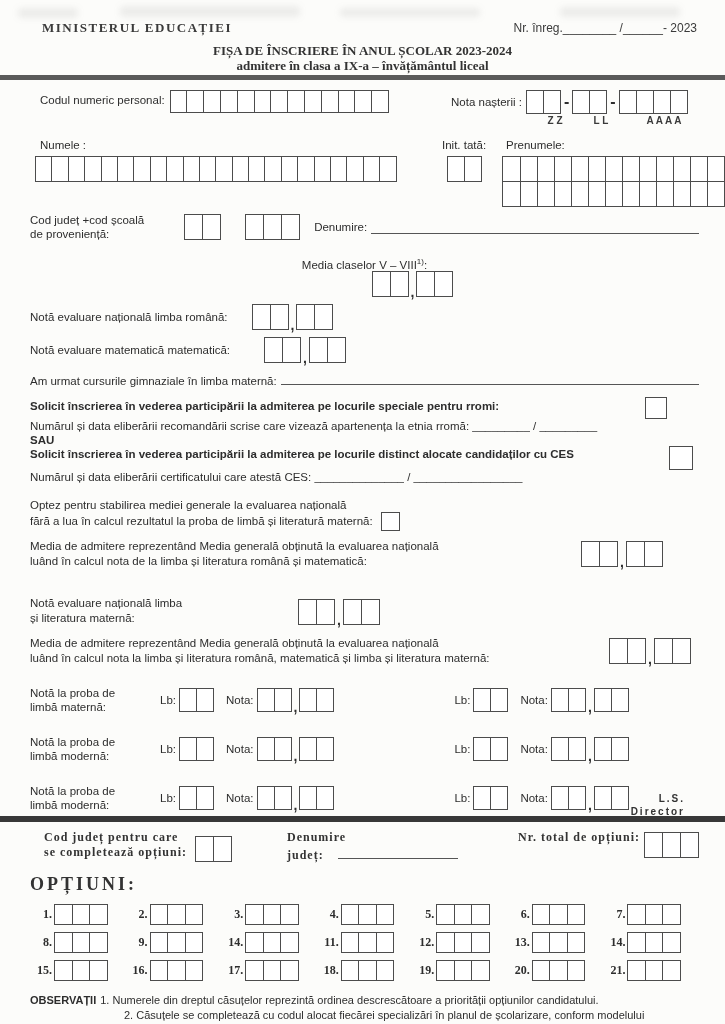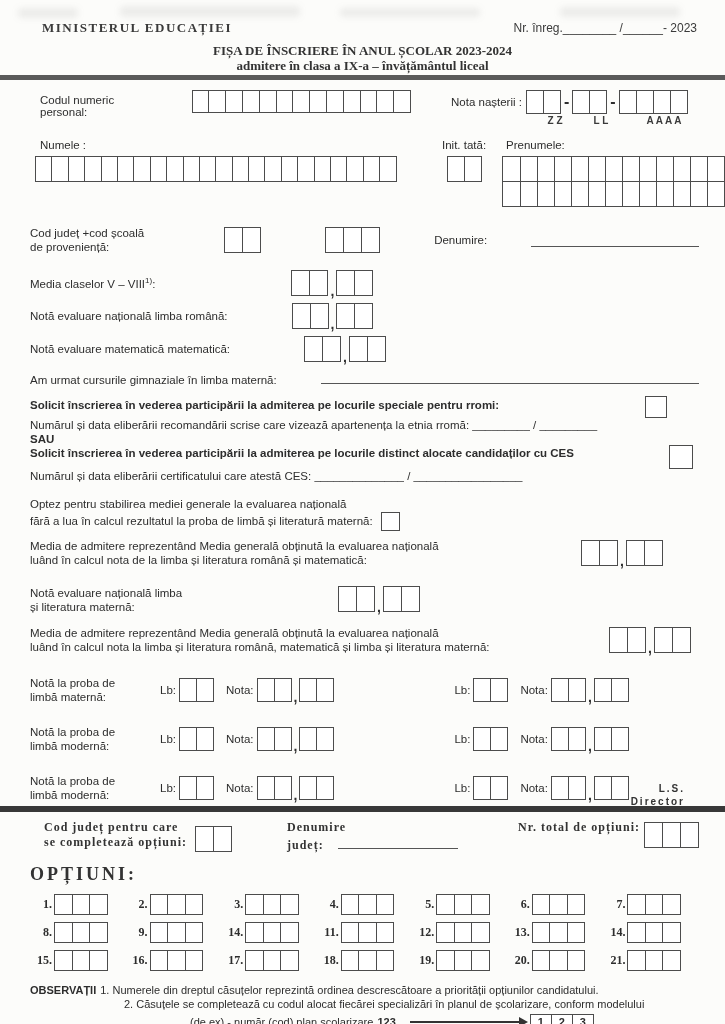--- a/index.html
+++ b/index.html
@@ -39,21 +39,21 @@
   .cellgrid i{height:24px;border-left:1.6px solid #4c4c4c;border-top:1.6px solid #4c4c4c;font-style:normal;}
   .cellgrid i:nth-child(-n+13){border-top:none;}
   .cellgrid i:nth-child(13n+1){border-left:none;}
   .comma{font-weight:bold;font-size:14px;margin:0 2px;align-self:flex-end;line-height:10px;}
   .pair{display:inline-flex;align-items:flex-end;}
   .chk{display:inline-block;border:1.7px solid #4c4c4c;background:#fff;vertical-align:middle;}
   .blank{display:inline-block;border-bottom:1.2px solid #555;height:13px;}
 
   .lbl{font-size:11.5px;}
   .b{font-weight:bold;}
-  .row{display:flex;align-items:center;gap:40px;}
+  .row{display:flex;align-items:center;}
   sup{font-size:8px;}
 
   
   .birth{display:flex;flex-direction:column;}
   .birth-boxes{display:flex;align-items:center;}
   .birth-sub{display:flex;font-size:10px;font-weight:bold;color:#3a3a3a;margin-top:1px;}
   .dash{font-weight:bold;margin:0 3px;}
 
   
   .name-sec{position:relative;height:62px;margin-top:13px;}
@@ -215,39 +215,39 @@
           <i></i>
           <i></i>
           <i></i>
           <i></i>
           <i></i>
           <i></i>
           <i></i>
         </span>
     </div>
 
-    <div class="row" style="margin-top:25px;align-items:center;">
+    <div class="row" style="margin-top:12px;align-items:center;">
       <div class="lbl" style="line-height:14px;">
         <div>Cod județ +cod școală</div>
         <div>de proveniență:</div>
       </div>
       <span class="cells c-md" style="margin-left:40px;">
           <i></i>
           <i></i>
         </span>
       <span class="cells c-md" style="margin-left:24px;">
           <i></i>
           <i></i>
           <i></i>
         </span>
       <span class="lbl" style="margin-left:14px;">Denumire:</span>
       <span class="blank" style="flex:1;margin-left:4px;"></span>
     </div>
 
-    <div class="row" style="margin-top:16px;">
+    <div class="row" style="margin-top:16px;flex-direction:column;">
       <span class="lbl"><span>Media claselor V – VIII</span><sup>1)</sup><span>:</span></span>
       <span class="pair" style="margin-left:96px;">
           <span class="cells c-md">
             <i></i>
             <i></i>
           </span>
           <span class="comma">,</span>
           <span class="cells c-md">
             <i></i>
             <i></i>
@@ -317,21 +317,21 @@
             <i></i>
           </span>
           <span class="comma">,</span>
           <span class="cells c-md">
             <i></i>
             <i></i>
           </span>
         </span>
     </div>
 
-    <div class="row" style="margin-top:18px;align-items:flex-start;">
+    <div class="row" style="margin-top:28px;align-items:flex-end;">
       <div class="lbl" style="line-height:14.5px;width:240px;">
         <div>Notă evaluare națională limba</div>
         <div>și literatura maternă:</div>
       </div>
       <span class="pair" style="margin-left:28px;">
           <span class="cells c-md">
             <i></i>
             <i></i>
           </span>
           <span class="comma">,</span>

